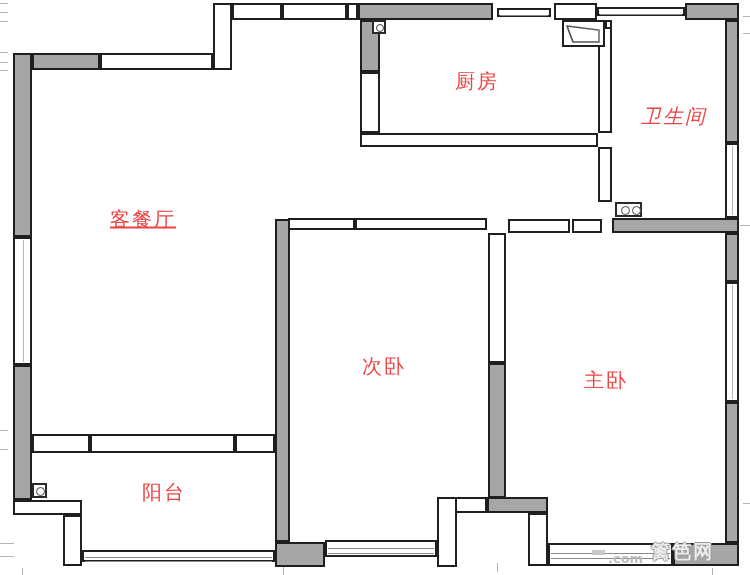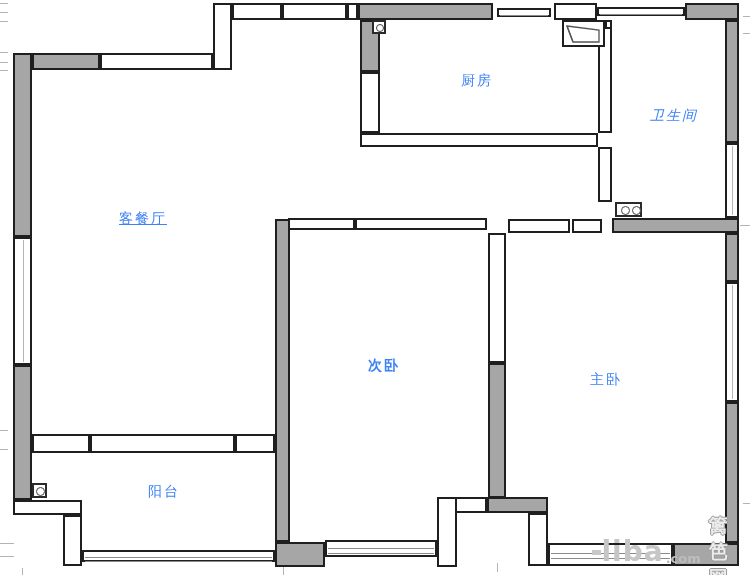--- a/index.html
+++ b/index.html
@@ -8,21 +8,21 @@
     font-family:"DejaVu Sans","Liberation Sans",sans-serif;
   }
   .abs{position:absolute;box-sizing:border-box;}
   .wall-gray{background:#a6a6a6;border:2px solid #1f1f1f;}
   .wall-hollow{background:#ffffff;border:2px solid #1f1f1f;}
   .win{background:#ffffff;border:2px solid #1f1f1f;}
   .win .wline{position:absolute;left:1px;right:1px;height:1px;background:#8a8a8a;}
   .win .wline-v{position:absolute;top:1px;bottom:1px;width:1px;background:#b5b5b5;left:50%;}
   .tick{background:#b3b3b3;}
   .room-label{
-    color:#3b82f6;font-size:14px;letter-spacing:2px;white-space:nowrap;
+    color:#ef4444;font-size:20px;letter-spacing:2px;white-space:nowrap;
     transform:translate(-50%,-50%);
   }
   .icon-box{background:#fff;border:2px solid #2a2a2a;}
   .icon-circle{position:absolute;border:1.5px solid #444;border-radius:50%;background:#fff;}
   .watermark{
     position:absolute;display:flex;align-items:center;pointer-events:none;
     font-family:"DejaVu Sans","Liberation Sans",sans-serif;
   }
   .wm-dash{display:inline-block;width:13px;height:5px;background:#c9c9c9;margin-right:1px;}
   .wm-brand{font-size:28px;font-weight:bold;color:#c6c6c6;letter-spacing:1px;line-height:1;}
@@ -132,22 +132,21 @@
     <div class="abs icon-box" style="left: 615px; top: 202px; width: 27px; height: 15px;">
       <div class="icon-circle" style="left: 4px; top: 2px; width: 7px; height: 7px;"></div>
       <div class="icon-circle" style="left: 15px; top: 2px; width: 7px; height: 7px;"></div>
     </div>
     <div class="abs icon-box" style="left: 32px; top: 483px; width: 15px; height: 15px;">
       <div class="icon-circle" style="left: 2px; top: 2px; width: 7px; height: 7px;"></div>
     </div>
     <div class="abs room-label" style="left: 143px; top: 219px; text-decoration: underline;">客餐厅</div>
     <div class="abs room-label" style="left: 477px; top: 81px;">厨房</div>
     <div class="abs room-label" style="left: 674px; top: 116px; font-style: italic;">卫生间</div>
-    <div class="abs room-label" style="left: 384px; top: 366px; font-weight: bold;">次卧</div>
+    <div class="abs room-label" style="left: 384px; top: 366px;">次卧</div>
     <div class="abs room-label" style="left: 606px; top: 364px; margin-top: 16px;">主卧</div>
     <div class="abs room-label" style="left: 164px; top: 492px;">阳台</div>
     <div class="watermark" id="wm" style="left:592px;top:538px;height:28px;">
     <span class="wm-dash"></span>
-    <span class="wm-brand">liba</span>
     <span class="wm-tld">.com</span>
     <span class="wm-site">篱笆网</span>
   </div>
   </div>
 
 </body></html>

